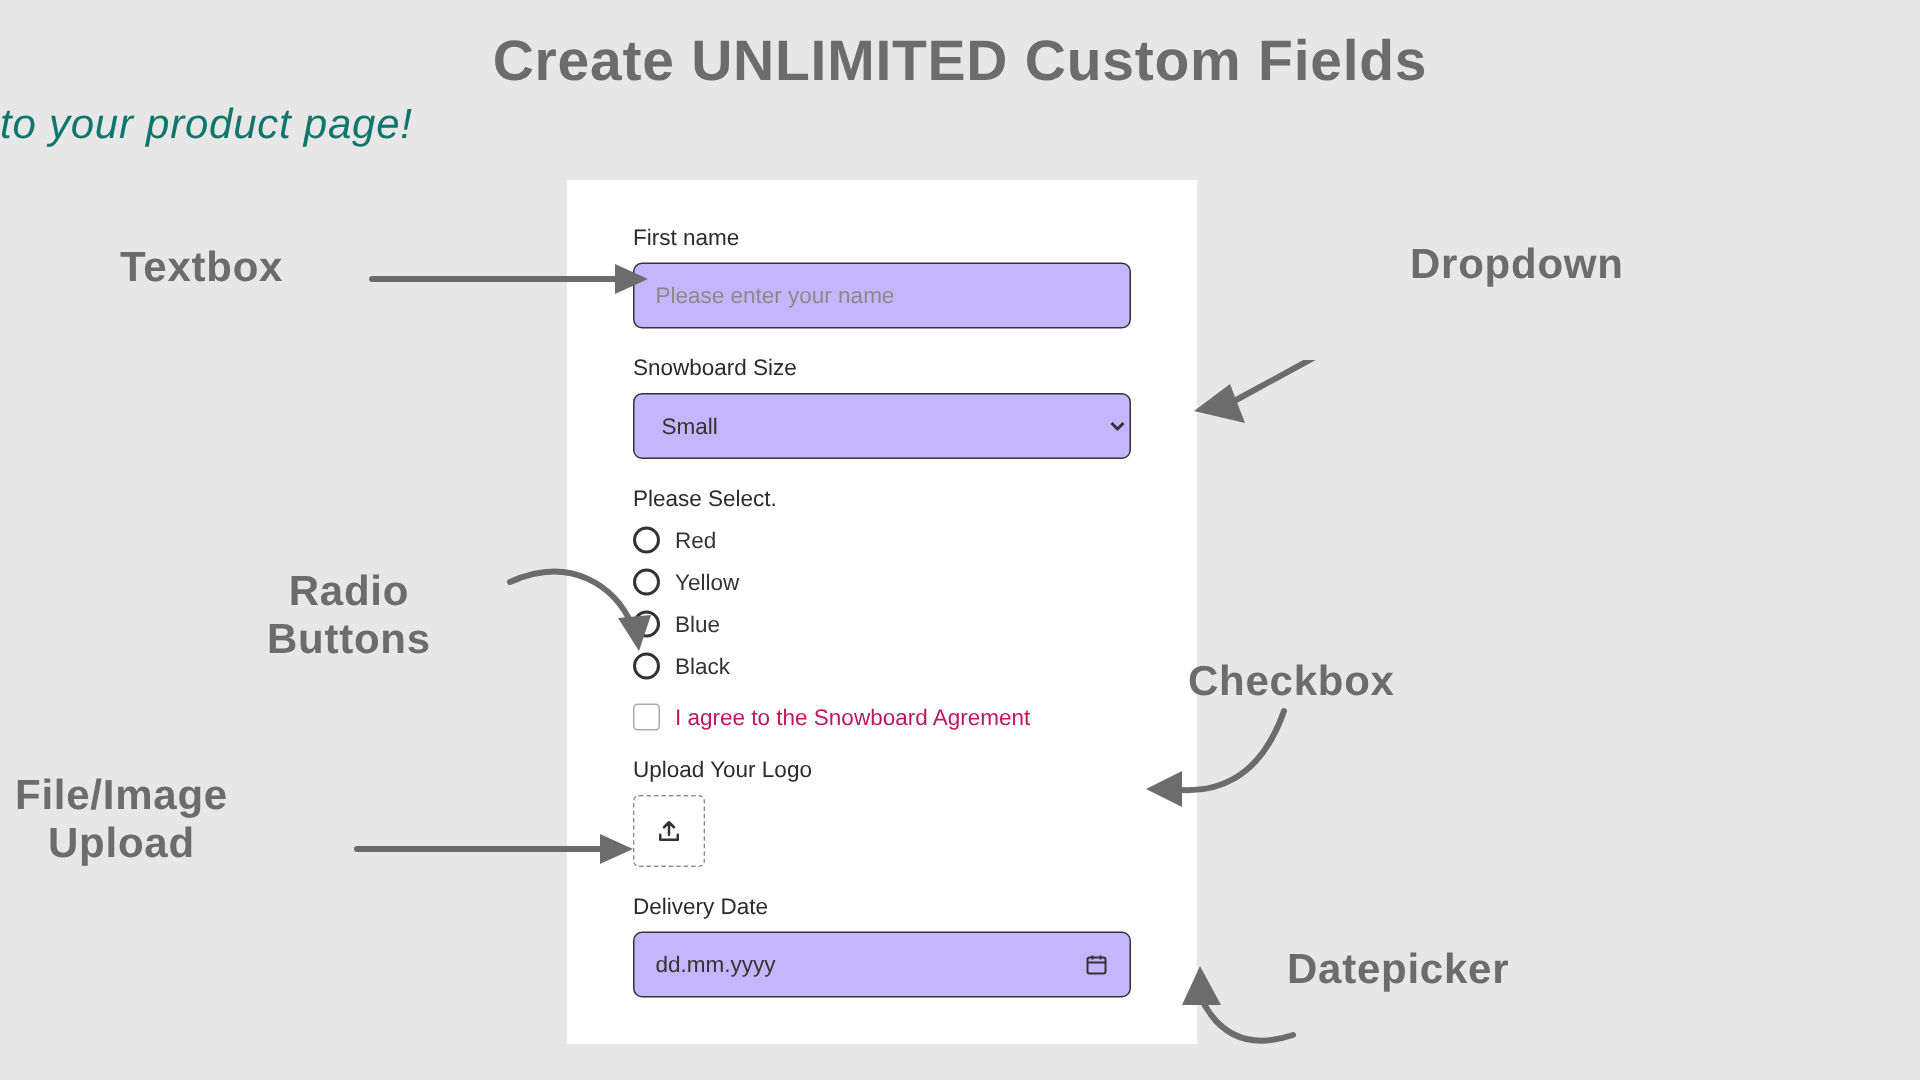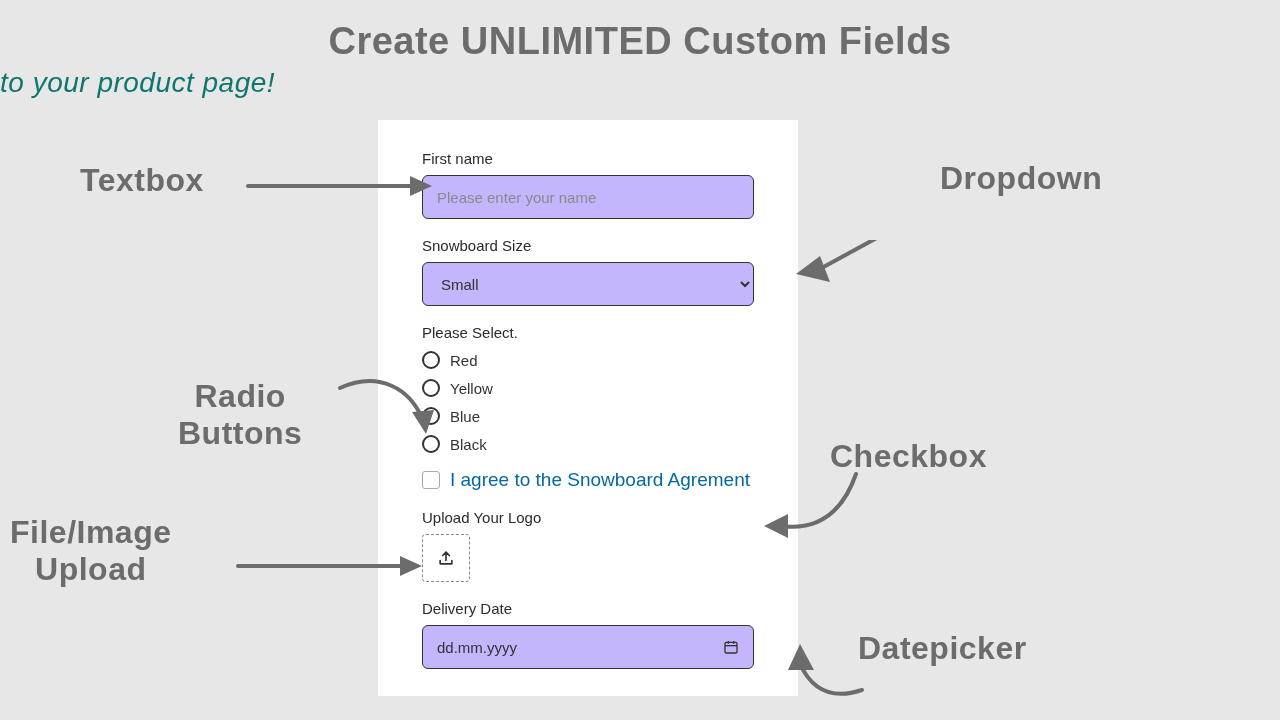--- a/index.html
+++ b/index.html
@@ -91,22 +91,22 @@
   }
   .check-box {
     width: 18px;
     height: 18px;
     border: 1px solid #aaa;
     border-radius: 3px;
     box-sizing: border-box;
     cursor: pointer;
   }
   .check-text {
-    font-size: 19px;
-    color: #0369a1;
+    font-size: 15px;
+    color: #be185d;
   }
   .upload-box {
     width: 46px;
     height: 46px;
     border: 1px dashed #888;
     border-radius: 4px;
     display: flex;
     align-items: center;
     justify-content: center;
     cursor: pointer;
@@ -121,21 +121,21 @@
     text-align: center;
   }
   .date-placeholder { color: #333; font-size: 15px; }
   .cal-icon { width: 16px; height: 16px; }
 
   
   .callout {
     position: absolute;
     color: #6c6c6c;
     font-weight: 700;
-    font-size: 32px;
+    font-size: 28px;
     line-height: 1.15;
     text-align: center;
     font-family: "Segoe Print", "Comic Sans MS", "Bradley Hand", cursive, Arial;
     letter-spacing: 0.5px;
   }
 
   .arrow {
     position: absolute;
     pointer-events: none;
   }
@@ -210,21 +210,21 @@
         <line x1="16" y1="3" x2="16" y2="7" stroke="#333" stroke-width="2"></line>
       </svg>
     </div>
 
   </div>
 
   <div class="callout" style="top:162px; left:80px;">Textbox</div>
   <div class="callout" style="top:160px; left:940px;">Dropdown</div>
   <div class="callout" style="top:378px; left:178px; white-space:pre-line;">Radio
 Buttons</div>
-  <div class="callout" style="top:438px; left:830px;">Checkbox</div>
+  <div class="callout" style="top:438px; left:792px;">Checkbox</div>
   <div class="callout" style="top:514px; left:10px; white-space:pre-line;">File/Image
 Upload</div>
   <div class="callout" style="top:630px; left:858px;">Datepicker</div>
 
   <svg class="arrow" style="left:240px; top:160px; width:200px; height:60px;">
     <line x1="8" y1="26" x2="170" y2="26"></line>
     <polygon class="head" points="170,16 192,26 170,36"></polygon>
   </svg>
 
   <svg class="arrow" style="left:788px; top:240px; width:160px; height:80px;">

